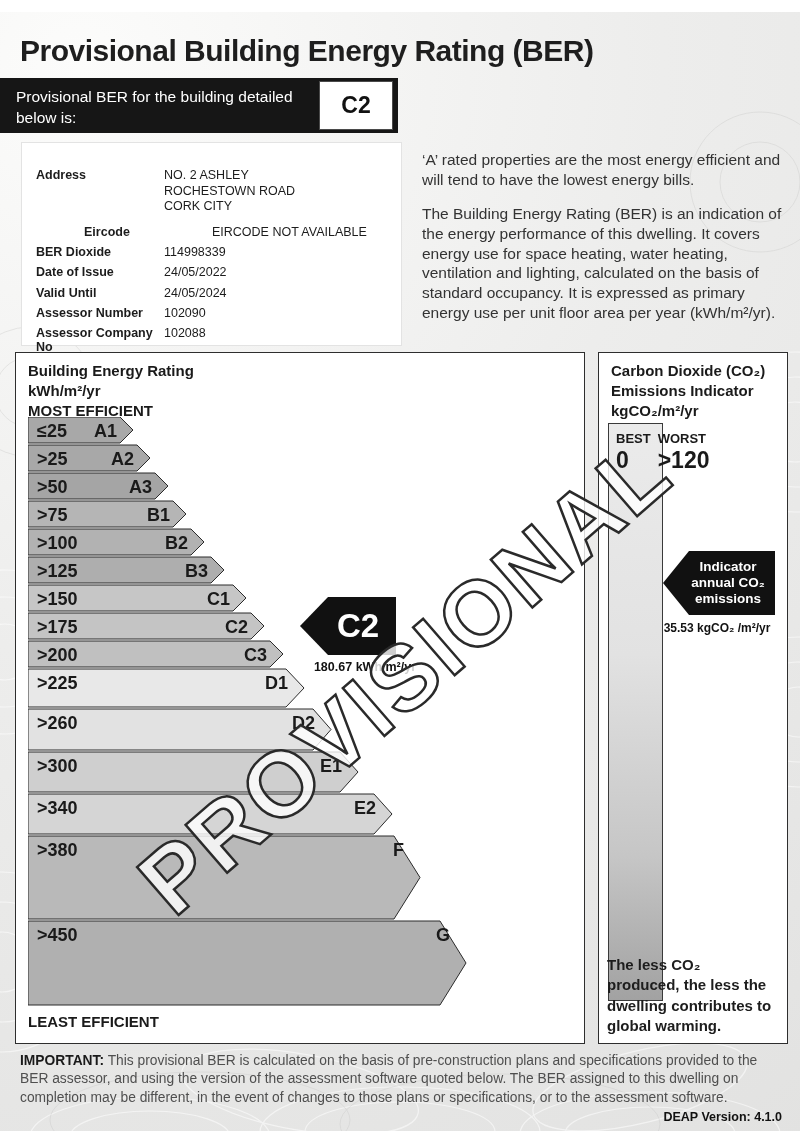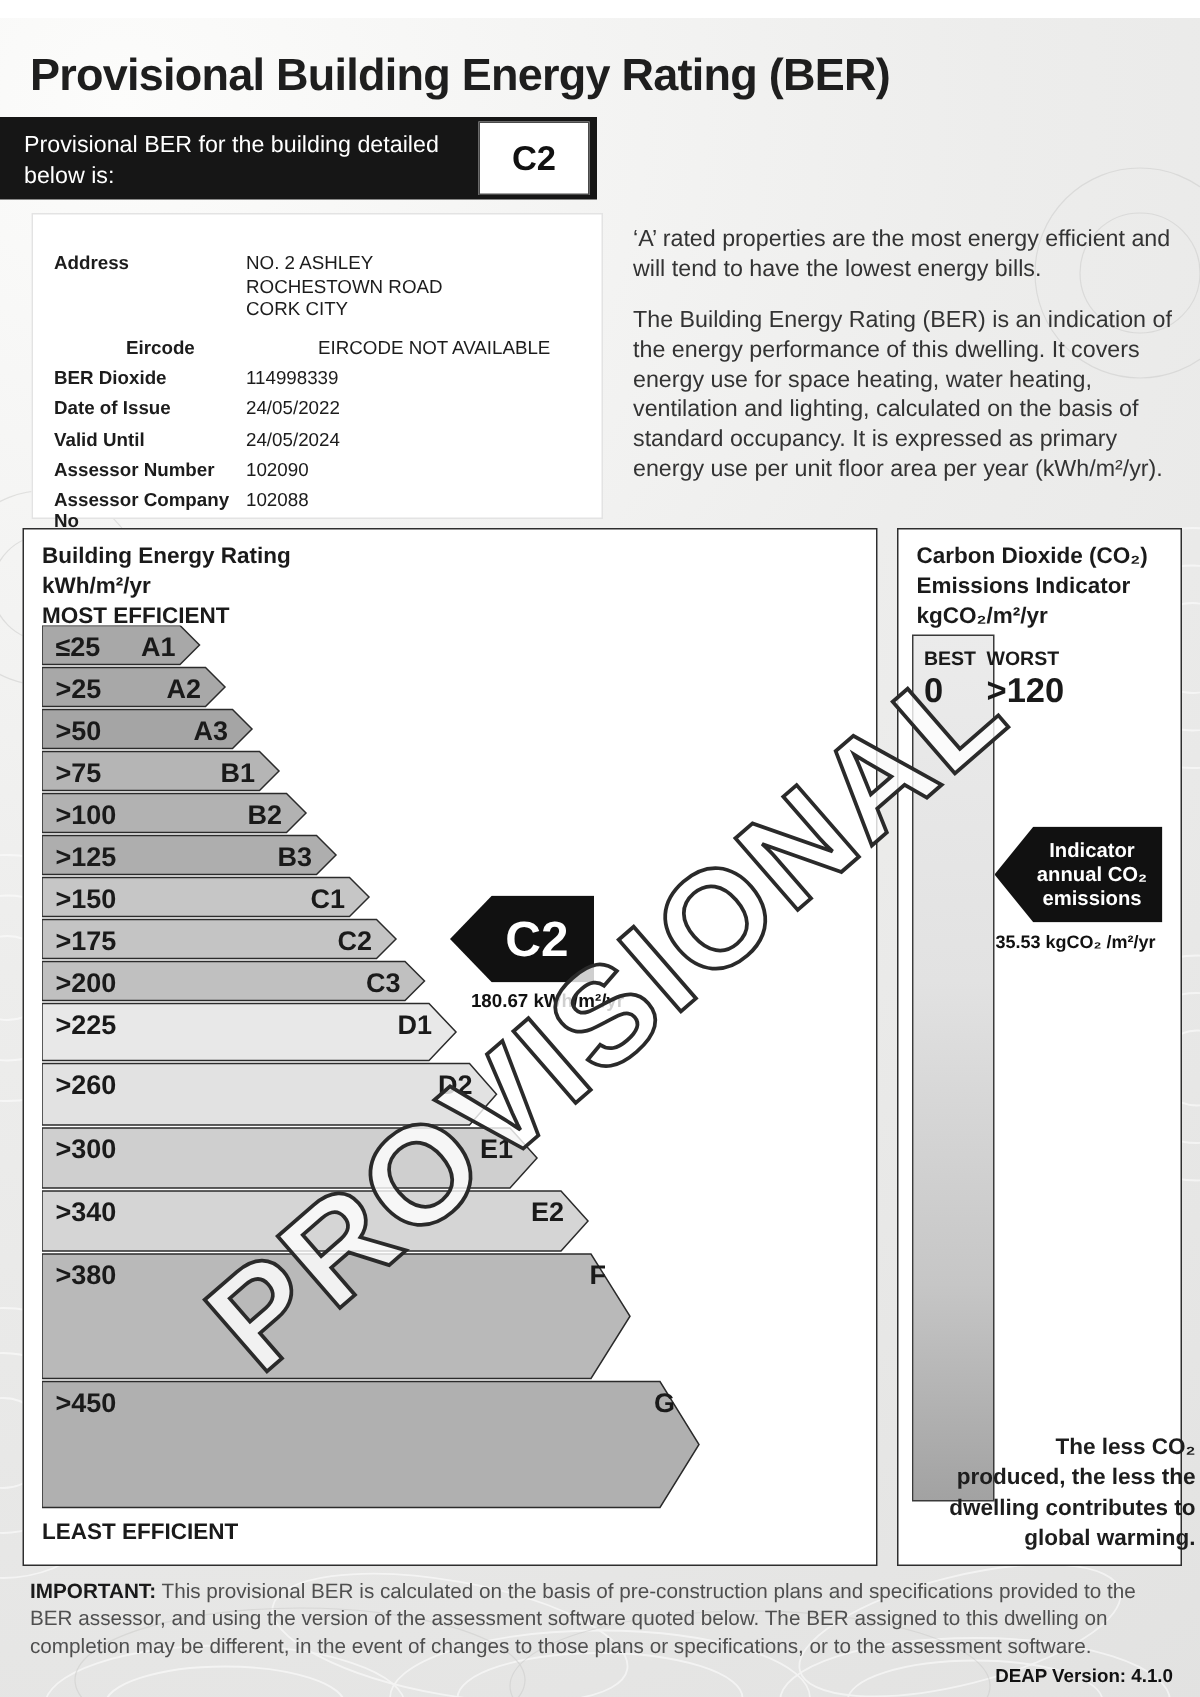--- a/index.html
+++ b/index.html
@@ -50,22 +50,22 @@
            display:flex;flex-direction:row;justify-content:space-between;}
   .bar-top,.bar-bottom{padding:7px 0 5px 7px;}
   .bar-word{font-size:13px;font-weight:bold;color:#1a1a1a;}
   .bar-num{font-size:23px;font-weight:bold;color:#1a1a1a;margin-top:1px;}
   .co2-arrow{position:absolute;left:64px;top:198px;width:112px;height:64px;background:#111;
              clip-path:polygon(0 50%,26px 0,100% 0,100% 100%,26px 100%);
              display:flex;flex-direction:column;align-items:center;justify-content:center;z-index:3;}
   .co2-arrow div{color:#fff;font-size:13.5px;font-weight:bold;line-height:1.18;padding-left:18px;}
   .co2-value{position:absolute;left:50px;top:268px;width:136px;text-align:center;
              font-size:12px;font-weight:bold;color:#111;z-index:3;}
-  .co2-note{position:absolute;left:28px;top:602px;width:170px;font-size:15px;font-weight:bold;
-            color:#1d1d1d;line-height:1.35;text-align:right;}
+  .co2-note{position:absolute;left:8px;top:602px;width:170px;font-size:15px;font-weight:bold;
+            color:#1d1d1d;line-height:1.35;}
 
   .watermark{position:absolute;left:45px;top:612px;width:720px;text-align:center;
              font-size:92px;font-weight:bold;letter-spacing:3px;
              color:rgba(255,255,255,0.8);-webkit-text-stroke:2.5px #2a2a2a;
              transform:rotate(-41deg);z-index:6;pointer-events:none;user-select:none;}
 
   .footer{position:absolute;left:20px;top:1040px;width:762px;font-size:13.8px;line-height:1.33;
           color:#4f4f4f;z-index:2;}
   .footer b{color:#1a1a1a;}
   .deap{position:absolute;right:18px;top:1098px;font-size:12.5px;font-weight:bold;color:#111;z-index:2;}

